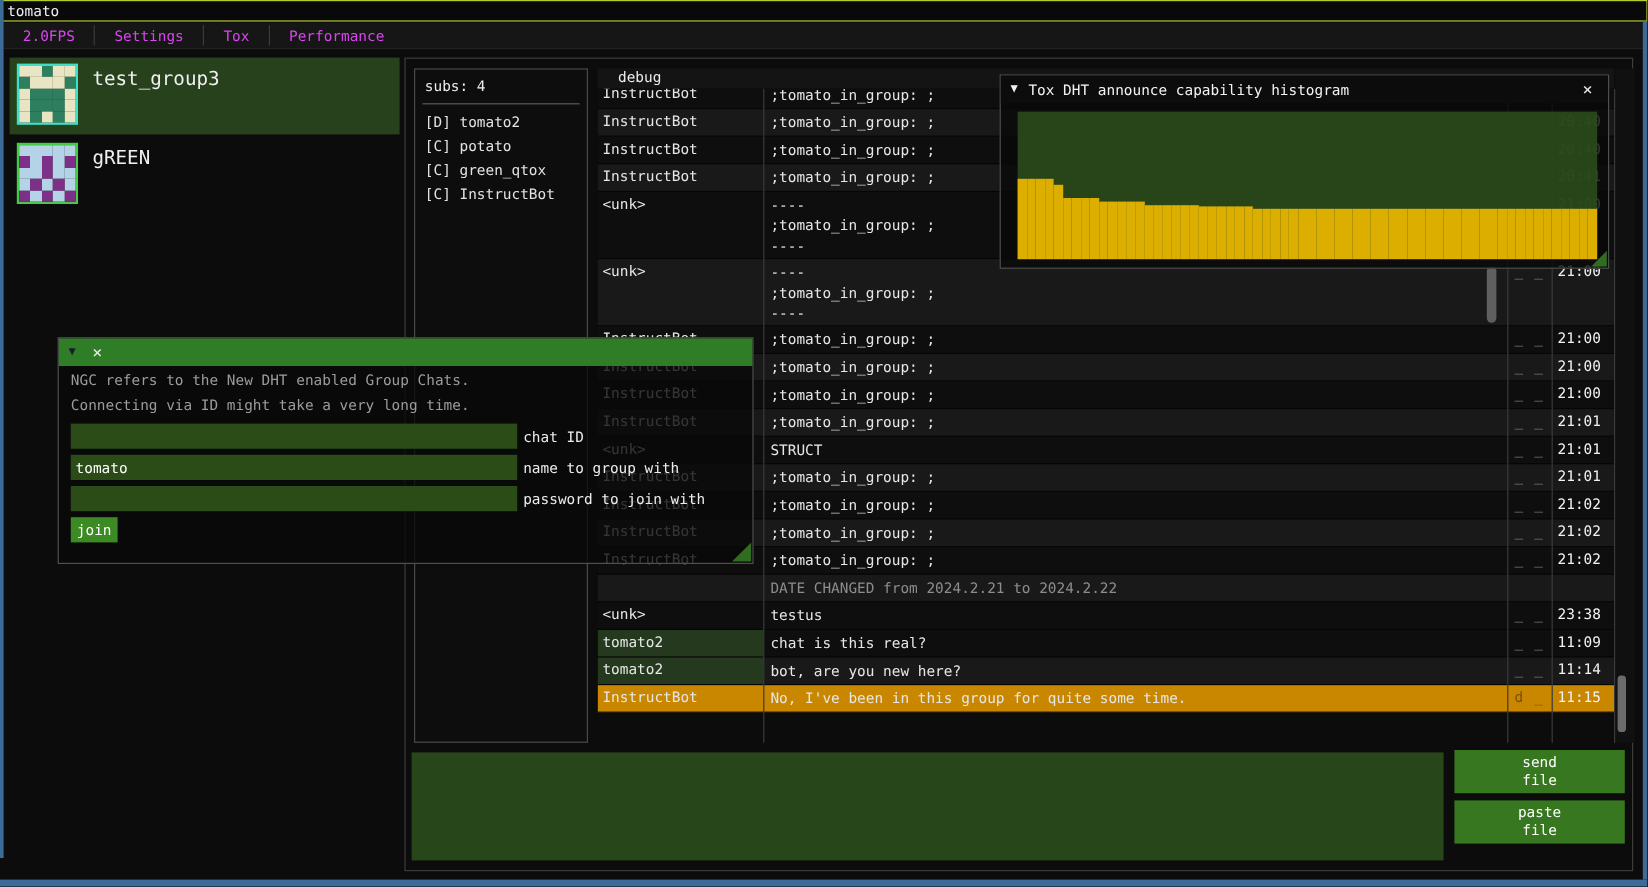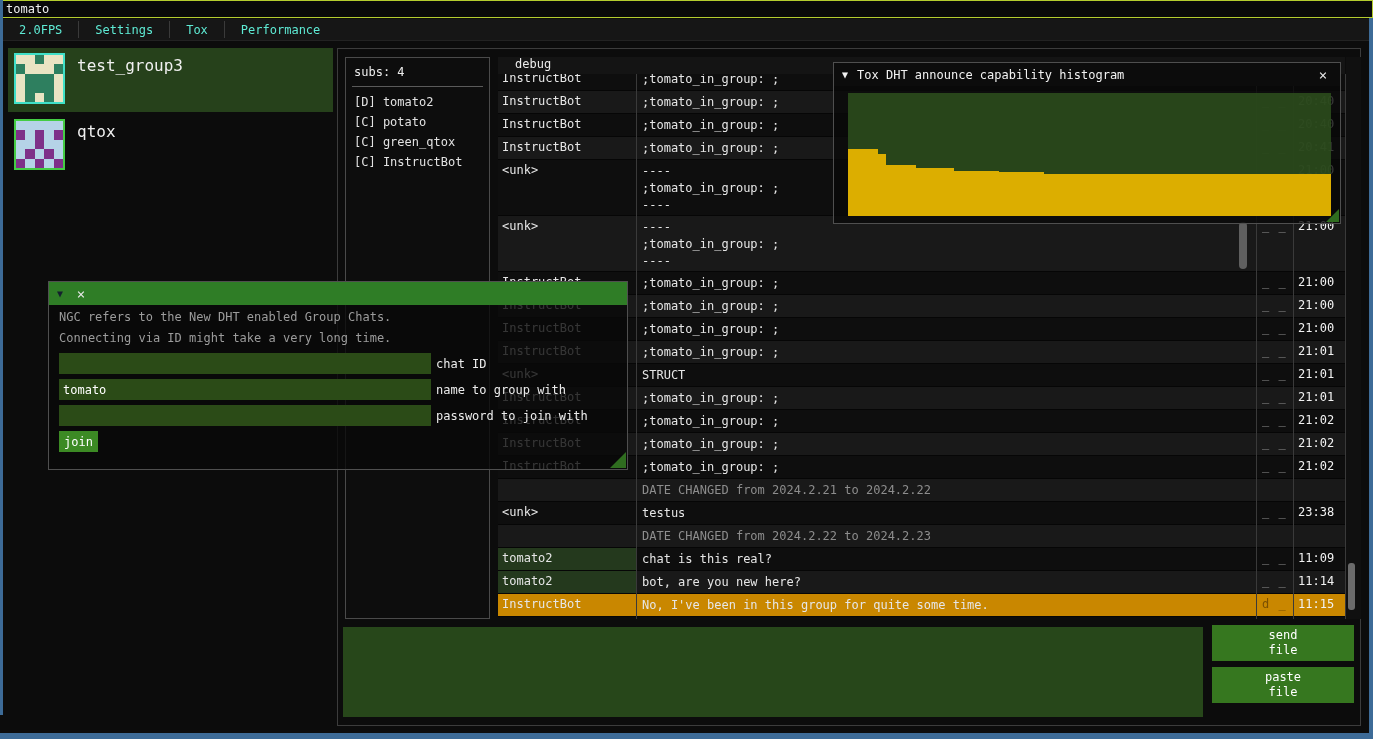--- a/index.html
+++ b/index.html
@@ -11,21 +11,21 @@
   .titlebar { position:absolute; left:0; top:0; width:1373px; height:18px; background:#090909;
               border:1px solid #b4cc2e; display:flex; align-items:center; padding-left:5px; color:#efefef; }
   .edge { position:absolute; background:#3d6b97; }
   .edge-l { left:0; top:18; width:3px; height:715px; }
   .edge-r { left:1369px; top:18px; width:4px; height:715px; }
   .edge-b { left:0; top:733px; width:1373px; height:6px; }
 
   
   .menubar { position:absolute; left:3px; top:19px; width:1366px; height:22px; background:#161616;
              display:flex; align-items:stretch; border-bottom:1px solid #222; }
-  .menu-item { display:flex; align-items:center; padding:0 16px; color:#5eead4; }
+  .menu-item { display:flex; align-items:center; padding:0 16px; color:#d946ef; }
   .menu-sep { width:1px; background:#3a3a3a; margin:2px 0; }
 
   
   .group-row { position:absolute; left:8px; width:325px; display:flex; padding:5px 6px; }
   .group-row.sel { background:#26411b; }
   .avatar { width:51px; height:51px; border:2px solid; display:grid;
             grid-template-columns:repeat(5,1fr); grid-template-rows:repeat(5,1fr); }
   .group-label { margin-left:12px; padding-top:3px; font-size:16px; color:#f0f0f0; }
 
   
@@ -160,21 +160,21 @@
         <div style="background: rgb(126, 48, 137);"></div>
         <div style="background: rgb(181, 211, 231);"></div>
         <div style="background: rgb(126, 48, 137);"></div>
         <div style="background: rgb(181, 211, 231);"></div>
         <div style="background: rgb(126, 48, 137);"></div>
         <div style="background: rgb(181, 211, 231);"></div>
         <div style="background: rgb(126, 48, 137);"></div>
         <div style="background: rgb(181, 211, 231);"></div>
         <div style="background: rgb(126, 48, 137);"></div>
       </div>
-    <div class="group-label">qtox</div>
+    <div class="group-label">gREEN</div>
   </div>
 
   <div class="panel-border"></div>
 
   <div class="subs-panel">
     <div class="subs-title">subs: 4</div>
     <div class="subs-hr"></div>
     <div class="member">[D] tomato2</div>
     <div class="member">[C] potato</div>
     <div class="member">[C] green_qtox</div>
@@ -282,26 +282,20 @@
         <div class="c-name"></div>
         <div class="c-msg date">DATE CHANGED from 2024.2.21 to 2024.2.22</div>
         <div class="c-status"></div>
         <div class="c-time"></div>
       </div>
       <div class="crow" style="height: 23px;">
         <div class="c-name">&lt;unk&gt;</div>
         <div class="c-msg">testus</div>
         <div class="c-status">_ _</div>
         <div class="c-time">23:38</div>
-      </div>
-      <div class="crow alt" style="height: 23px;">
-        <div class="c-name"></div>
-        <div class="c-msg date">DATE CHANGED from 2024.2.22 to 2024.2.23</div>
-        <div class="c-status"></div>
-        <div class="c-time"></div>
       </div>
       <div class="crow" style="height: 23px;">
         <div class="c-name self">tomato2</div>
         <div class="c-msg">chat is this real?</div>
         <div class="c-status">_ _</div>
         <div class="c-time">11:09</div>
       </div>
       <div class="crow alt" style="height: 23px;">
         <div class="c-name self">tomato2</div>
         <div class="c-msg">bot, are you new here?</div>

